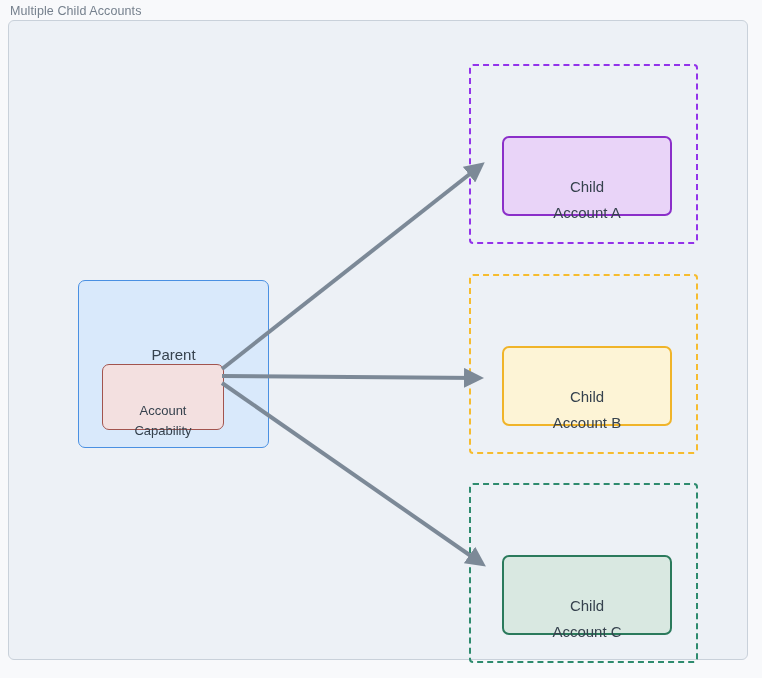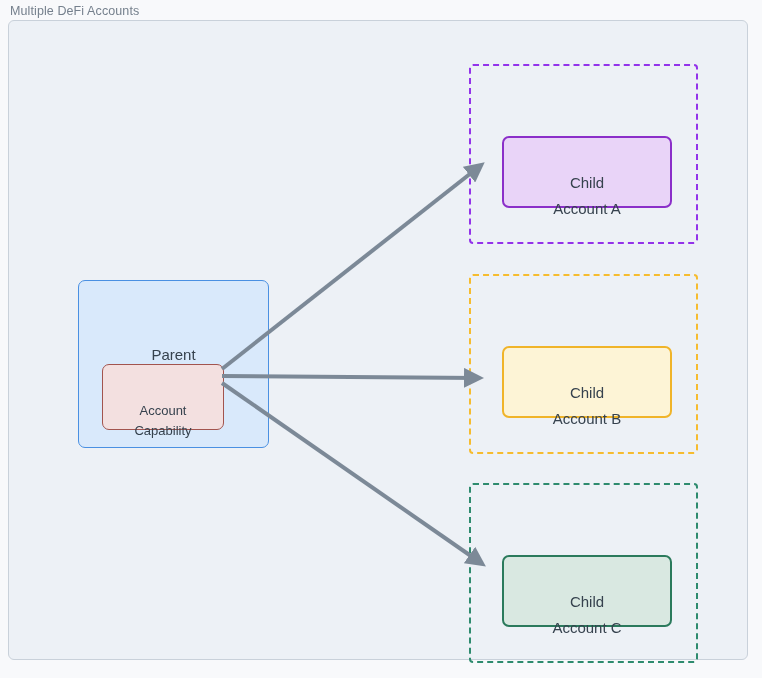--- a/index.html
+++ b/index.html
@@ -83,21 +83,21 @@
   .group-b { top: 253px; }
   .group-c { top: 462px; }
   .group-label {
     position: absolute;
     left: 0; right: 0; top: 19px;
     font-size: 15px;
   }
   .child-box {
     position: absolute;
     left: 31px; top: 70px;
-    width: 170px; height: 72px;
+    width: 170px; height: 80px;
     background: var(--fill, #eee);
     border: 2px solid var(--border, #999);
     border-radius: 7px;
     box-sizing: border-box;
     display: flex; align-items: center; justify-content: center;
   }
   .child-label {
     font-size: 15px;
     line-height: 26px;
   }
@@ -112,21 +112,21 @@
   svg.arrows line {
     stroke: #7c8997;
     stroke-width: 4;
   }
 </style>
 </head>
 <body>
 
 <div class="stage">
 
-  <div class="diagram-title">Multiple DeFi Accounts</div>
+  <div class="diagram-title">Multiple Child Accounts</div>
 
   <div class="canvas">
 
     <div class="parent-box">
       <div class="node-label parent-label">Parent
 Account</div>
       <div class="capability-box">
         <div class="node-label capability-label">Account
 Capability</div>
       </div>

